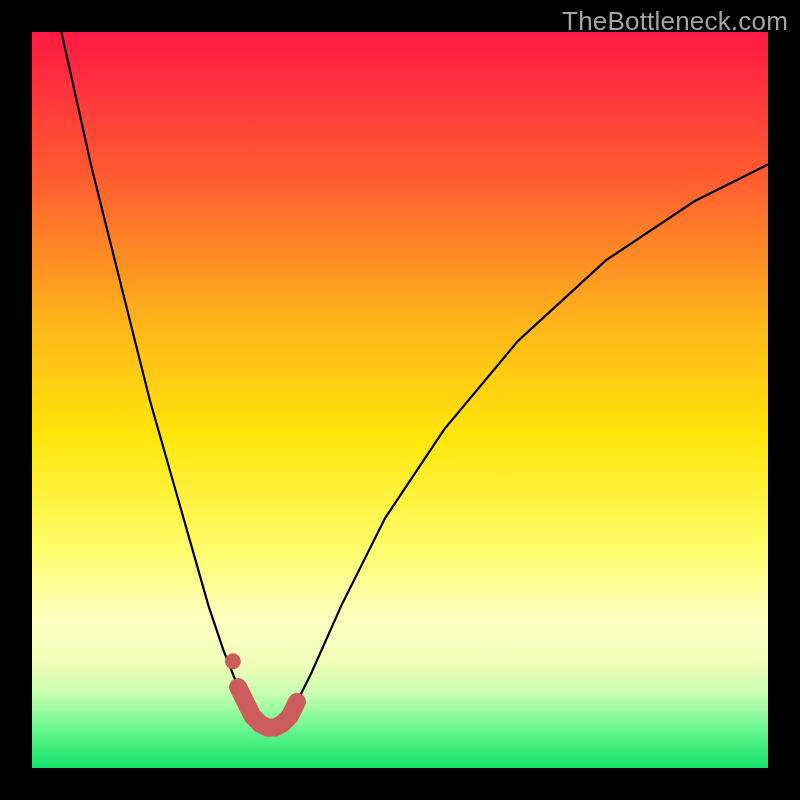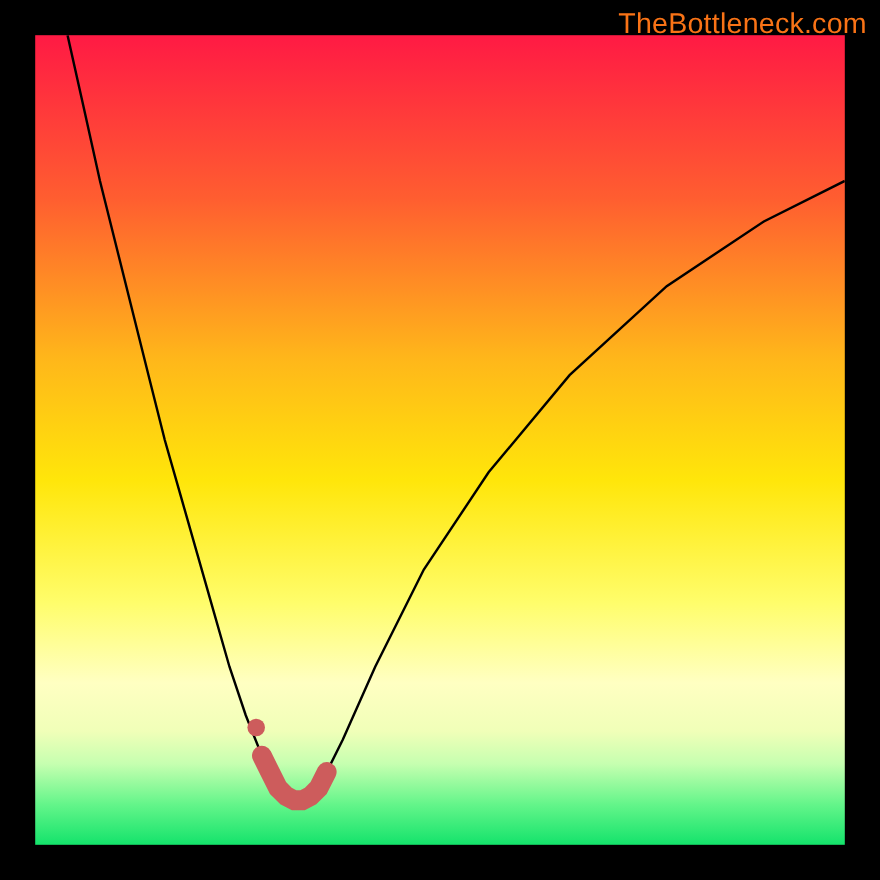--- a/index.html
+++ b/index.html
@@ -28,21 +28,21 @@
       #f0ffb8 86%,
       #c6ffb0 90%,
       #64f58a 95%,
       #14e36b 100%
     );
   }
   .watermark {
     position: absolute;
     top: 6px;
     right: 12px;
-    color: #f97316;
+    color: #a3a3a3;
     font-size: 26px;
     font-weight: 500;
     letter-spacing: 0.2px;
     z-index: 10;
   }
   svg.curve {
     position: absolute;
     left: 0;
     top: 0;
     width: 736px;

